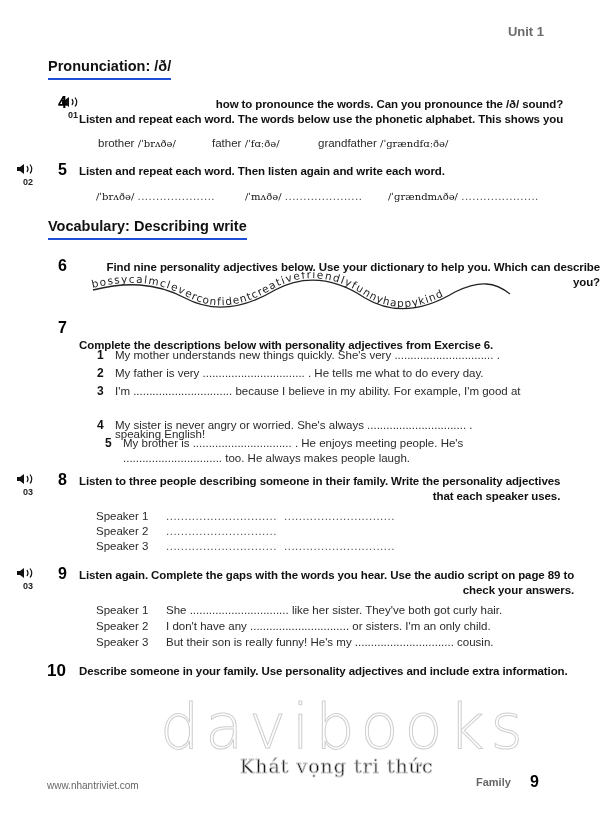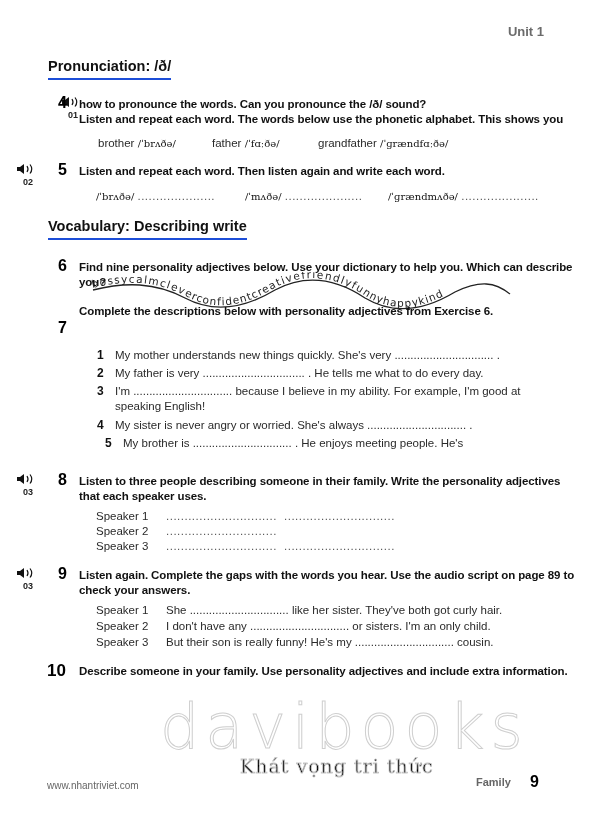--- a/index.html
+++ b/index.html
@@ -1,20 +1,20 @@
 <!DOCTYPE html>
 <html><head>
 <meta charset="utf-8">
 <style>
   html, body { margin: 0; padding: 0; }
   body {
     width: 600px; height: 813px; background: #ffffff; position: relative; overflow: hidden;
     font-family: "Liberation Sans", sans-serif; color: #1a1a1a;
   }
-  .abs { position: absolute; }
+  .abs { position: absolute; text-align: right; }
   .unit { right: 56px; top: 24px; font-size: 13px; font-weight: bold; color: #6b6b6b; }
   .section-title { font-size: 14.5px; font-weight: bold; color: #111; padding-bottom: 4px; border-bottom: 2px solid #1d4ed8; }
   .ex-num { font-size: 16px; font-weight: bold; color: #000; }
   .instr { font-size: 11.5px; font-weight: bold; color: #111; line-height: 15px; letter-spacing: -0.1px; }
   .body-txt { font-size: 11.5px; color: #2a2a2a; line-height: 15px; }
   .ipa { font-family: "DejaVu Serif", serif; font-size: 10px; color: #111; }
   .dots { color: #555; letter-spacing: 0.5px; }
   .audio { width: 24px; text-align: center; }
   .audio .spk { display: block; height: 12px; }
   .audio .trk { font-size: 9px; font-weight: bold; color: #222; display: block; margin-top: 2px; }
@@ -94,37 +94,38 @@
       <path id="wavepath" d="M8,18 C40,10 70,10 100,26 C130,42 160,36 190,18 C220,2 250,6 280,26 C310,44 340,38 370,20 C395,8 410,10 425,22"></path>
     </defs>
     <use href="#wavepath" stroke="#222" stroke-width="1.3" fill="none"></use>
     <text font-family="DejaVu Sans, sans-serif" font-size="10.5" fill="#222" letter-spacing="1.2" dy="-2">
       <textPath href="#wavepath" id="wave-textpath">bossycalmcleverconfidentcreativefriendlyfunnyhappykind</textPath>
     </text>
   </svg>
 </div>
 
 <div class="abs ex-num" style="left:58px; top:319px;">7</div>
-<div class="abs instr" style="left:79px; top:304px;">Complete the descriptions below with personality adjectives from Exercise 6.</div>
+<div class="abs instr" style="left:79px; top:338px;">Complete the descriptions below with personality adjectives from Exercise 6.</div>
 
 <div class="row body-txt" style="left:97px; top:348px;">
   <span class="item-num">1</span><span>My mother understands new things quickly. She's very ............................... .</span>
 </div>
 <div class="row body-txt" style="left:97px; top:366px;">
   <span class="item-num">2</span><span>My father is very ................................ . He tells me what to do every day.</span>
 </div>
 <div class="row body-txt" style="left:97px; top:384px;">
   <span class="item-num">3</span><span>I'm ............................... because I believe in my ability. For example, I'm good at</span>
-  <div style="padding-left:18px;">speaking English!</div>
+  <div style="padding-left:18px;margin-top:28px;">speaking English!</div>
 </div>
 <div class="row body-txt" style="left:97px; top:418px;">
   <span class="item-num">4</span><span>My sister is never angry or worried. She's always ............................... .</span>
 </div>
 <div class="row body-txt" style="left:97px; top:436px;margin-left:8px;">
   <span class="item-num">5</span><span>My brother is ............................... . He enjoys meeting people. He's</span>
+  <div style="padding-left:18px;">............................... too. He always makes people laugh.</div>
 </div>
 
 <div class="abs audio" style="left:16px; top:473px;">
   <svg class="spk" width="22" height="12" viewBox="0 0 22 12">
     <path d="M1 4h3l4-3v10l-4-3H1z" fill="#111"></path>
     <path d="M11 3q2 3 0 6" stroke="#111" stroke-width="1.2" fill="none"></path>
     <path d="M14 1.5q3.5 4.5 0 9" stroke="#111" stroke-width="1.2" fill="none"></path>
   </svg>
   <span class="trk">03</span>
 </div>

